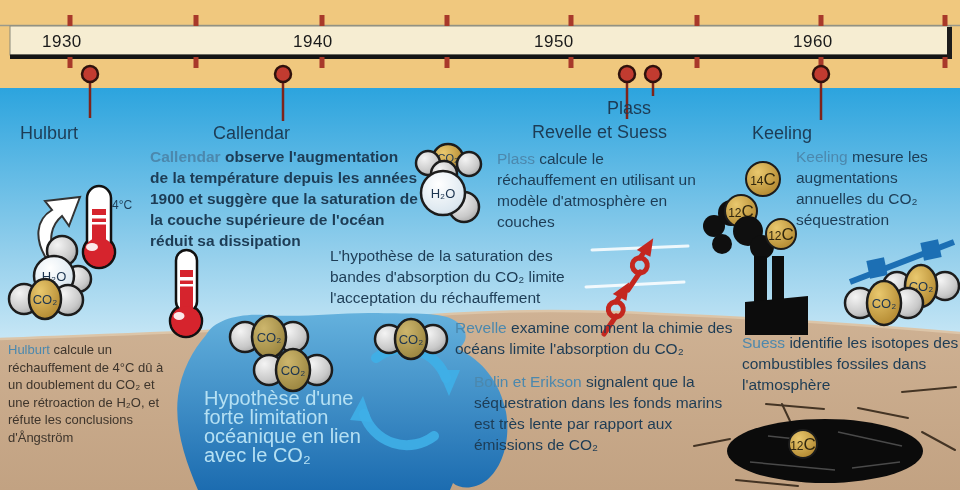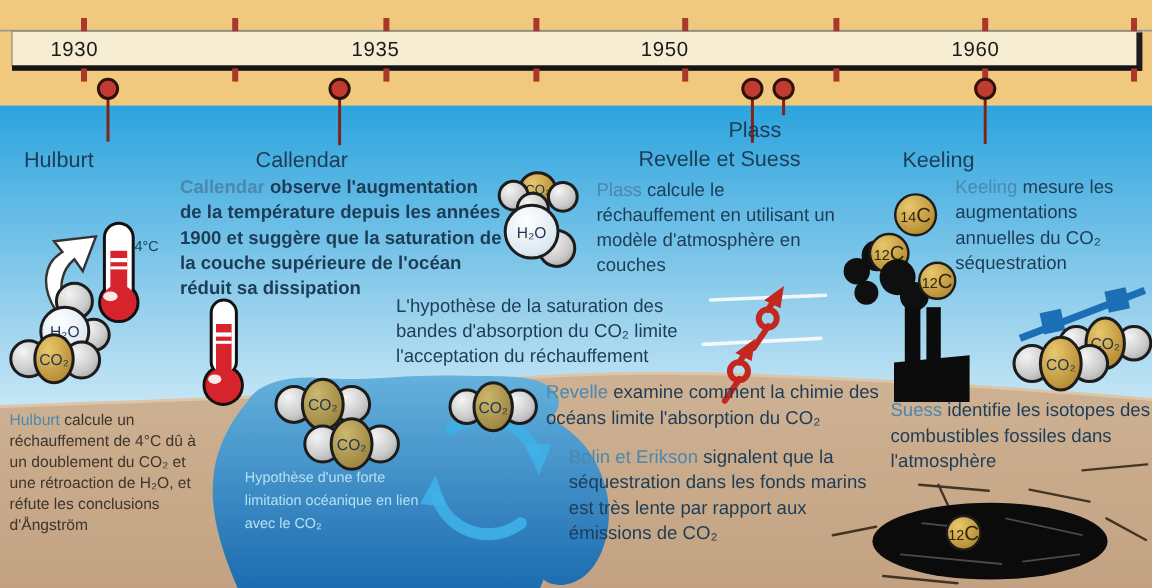--- a/index.html
+++ b/index.html
@@ -5,21 +5,21 @@
   html,body{margin:0;padding:0;background:#888;}
   .stage{position:relative;width:960px;height:490px;overflow:hidden;
          font-family:"Liberation Sans","DejaVu Sans",sans-serif;}
   .stage svg{position:absolute;left:0;top:0;}
   .txt{position:absolute;text-align:left;color:#1d3c55;}
   .year{font-size:17px;color:#1a1a1a;letter-spacing:.5px;}
   .name-label{font-size:18px;font-weight:500;}
   .note{font-size:15.5px;line-height:21px;}
   .nm{color:#4c88ad;}
   .note-hulburt{font-size:13px;line-height:17.6px;color:#3e352c;}
-  .note-ocean{font-size:12px;line-height:19px;color:#b5e0f3;}
+  .note-ocean{font-size:20px;line-height:19px;color:#b5e0f3;}
   .thermo-label{font-size:12px;}
   .iso-n{font-size:12px;fill:#31270e;}
   .iso-s{font-size:17px;fill:#31270e;}
   .mol-txt{font-size:13px;fill:#1d3550;}
   .mol-txt-sm{font-size:11px;fill:#1d3550;}
 </style>
 </head>
 <body>
 
 <div class="stage">
@@ -263,21 +263,21 @@
           <line x1="838" y1="432" x2="902" y2="446"></line>
       <line x1="768" y1="436" x2="806" y2="440"></line>
           <line x1="852" y1="468" x2="900" y2="462"></line>
     </g>
     <circle cx="803" cy="444" r="14" fill="url(#goldb)" stroke="#1c1c1c" stroke-width="2"></circle>
     <text x="803" y="450" text-anchor="middle"><tspan class="iso-n">12</tspan><tspan class="iso-s">C</tspan></text>
   </g>
 </svg>
 
 <div class="txt year" style="left:42px;top:32px;width:60px;">1930</div>
-<div class="txt year" style="left:293px;top:32px;width:60px;">1935</div>
+<div class="txt year" style="left:293px;top:32px;width:60px;">1940</div>
 <div class="txt year" style="left:534px;top:32px;width:60px;">1950</div>
 <div class="txt year" style="left:793px;top:32px;width:60px;">1960</div>
 
 <div class="txt name-label" style="left:20px;top:123px;width:140px;">Hulburt</div>
 <div class="txt name-label" style="left:213px;top:123px;width:140px;">Callendar</div>
 <div class="txt name-label" style="left:607px;top:98px;width:100px;">Plass</div>
 <div class="txt name-label" style="left:532px;top:122px;width:180px;">Revelle et Suess</div>
 <div class="txt name-label" style="left:752px;top:123px;width:140px;">Keeling</div>
 
 <div class="txt thermo-label" style="left:112px;top:198px;width:50px;text-align:left;">4°C</div>

